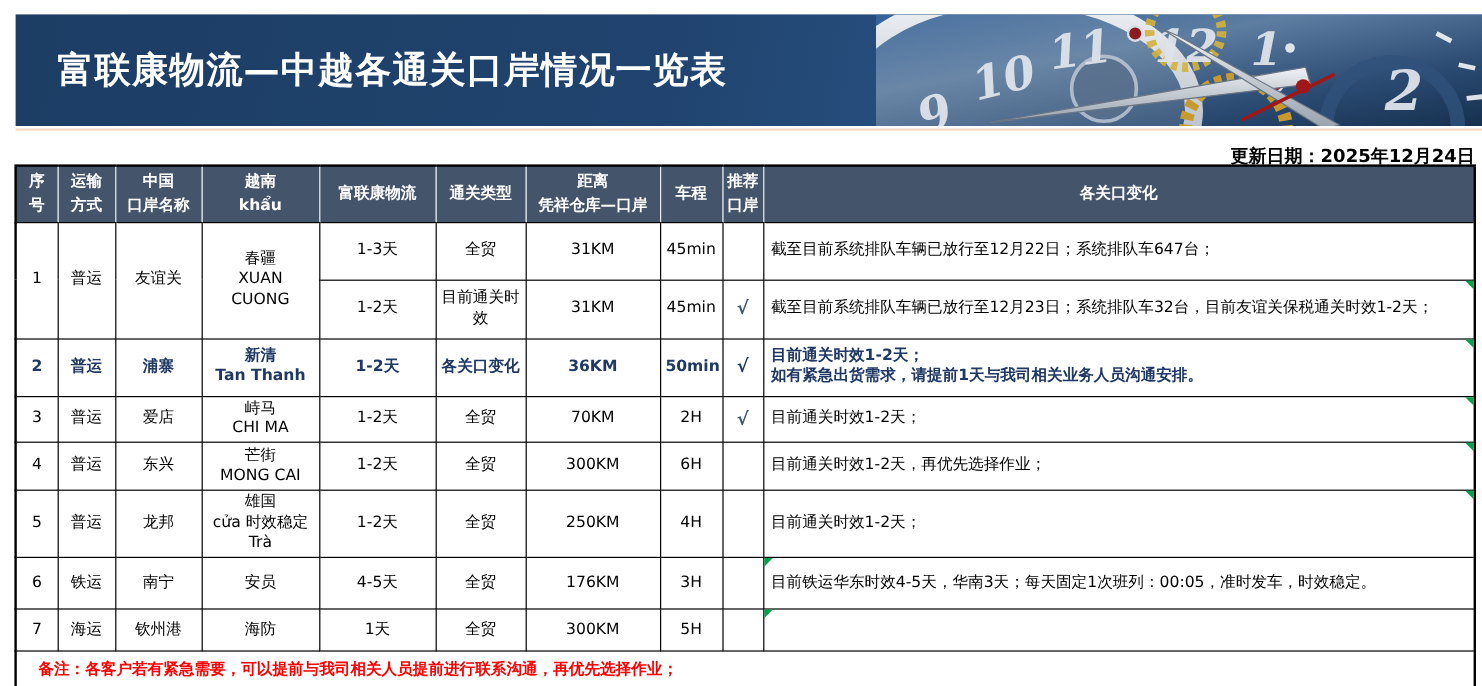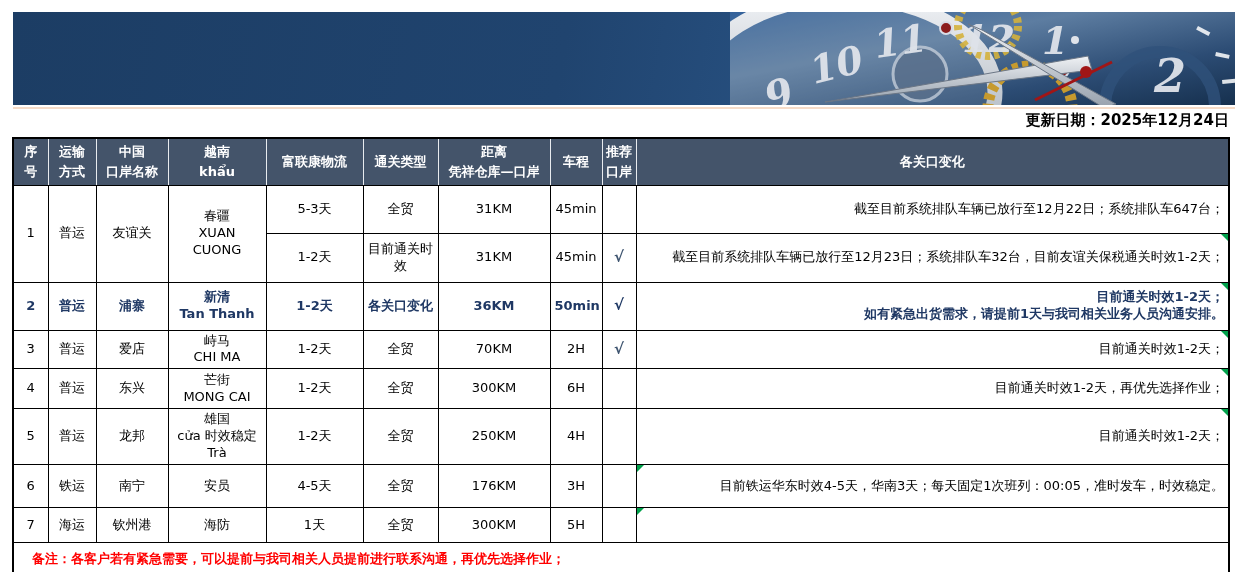--- a/index.html
+++ b/index.html
@@ -12,56 +12,57 @@
     position:absolute;left:13px;top:12px;width:1222px;height:93px;
     background:linear-gradient(100deg,#1c3d64 0%,#20446f 45%,#2a5587 72%,#33619a 100%);
     overflow:hidden;
   }
   .banner-title{
     position:absolute;left:35px;top:0;height:93px;line-height:93px;
     color:#ffffff;font-size:30px;font-weight:bold;letter-spacing:1px;white-space:nowrap;z-index:2;
   }
   .watch{position:absolute;right:0;top:0;height:93px;width:505px;z-index:1;}
   .accent-line{position:absolute;left:13px;top:107px;width:1222px;height:2px;background:#f6dcc8;}
-  .update-date{position:absolute;top:111px;right:6px;font-size:15px;font-weight:bold;}
+  .update-date{position:absolute;top:121px;right:6px;font-size:15px;font-weight:bold;}
 
   
   table.ports{
     position:absolute;left:12px;top:137px;width:1216px;
     border-collapse:collapse;table-layout:fixed;font-size:13px;
     border:2px solid #000;
   }
   .ports th{
     background:#44546A;color:#fff;font-weight:bold;font-size:13px;
     border-left:1px solid #e8ebef;border-right:1px solid #e8ebef;
     border-top:2px solid #000;border-bottom:1px solid #000;
     text-align:center;vertical-align:middle;white-space:pre-line;line-height:1.5;padding:2px;
   }
   .ports td{
     border:1px solid #000;text-align:center;vertical-align:middle;
     white-space:pre-line;padding:2px 4px;line-height:1.3;
   }
-  .ports td.note{text-align:right;padding-left:6px;position:relative;}
+  .ports td.note{text-align:left;padding-left:6px;position:relative;}
   .ports tr.hl td{color:#1F3864;font-weight:bold;}
   .ports td.check{font-size:15px;font-weight:bold;font-style:italic;color:#3f5570;}
   .ports td.footer{
     text-align:left;color:#FF0000;font-weight:bold;padding-left:18px;
     border-bottom:2px solid #0f172a;
   }
   .rh-hd{height:47px}.rh-48{height:48px}.rh-49{height:49px}.rh-37{height:37px}
   .rh-40{height:40px}.rh-43{height:43px}.rh-35{height:35px}
   .marker-tr{position:absolute;top:0;right:0;width:0;height:0;
     border-top:7px solid #00A14B;border-left:7px solid transparent;}
   .marker-tl{position:absolute;top:0;left:0;width:0;height:0;
     border-top:7px solid #00A14B;border-right:7px solid transparent;}
 </style>
 </head>
 <body>
 
 <div class="banner">
+  <div class="banner-title">富联康物流—中越各通关口岸情况一览表</div>
   <svg class="watch" viewBox="0 0 505 93" preserveAspectRatio="none">
     <defs>
       <linearGradient id="bgGrad" x1="0" y1="0" x2="1" y2="1">
         <stop offset="0" stop-color="#33619a"></stop>
         <stop offset="0.35" stop-color="#5d7da1"></stop>
         <stop offset="0.7" stop-color="#2c4c74"></stop>
         <stop offset="1" stop-color="#16304e"></stop>
       </linearGradient>
       <linearGradient id="silver" x1="0" y1="0" x2="0" y2="1">
         <stop offset="0" stop-color="#f0f2f5"></stop>
@@ -134,21 +135,21 @@
     </tr>
   </thead>
   <tbody>
 
     <tr class="rh-48">
       <td rowspan="2">1</td>
       <td rowspan="2">普运</td>
       <td rowspan="2">友谊关</td>
       <td rowspan="2">春疆
 XUAN CUONG</td>
-      <td>5-3天</td>
+      <td>1-3天</td>
       <td>全贸</td>
       <td>31KM</td>
       <td>45min</td>
       <td class="check"></td>
       <td class="note"><span>截至目前系统排队车辆已放行至12月22日；系统排队车647台；</span></td>
     </tr>
 
     <tr class="rh-49">
       <td>1-2天</td>
       <td>目前通关时效</td>

